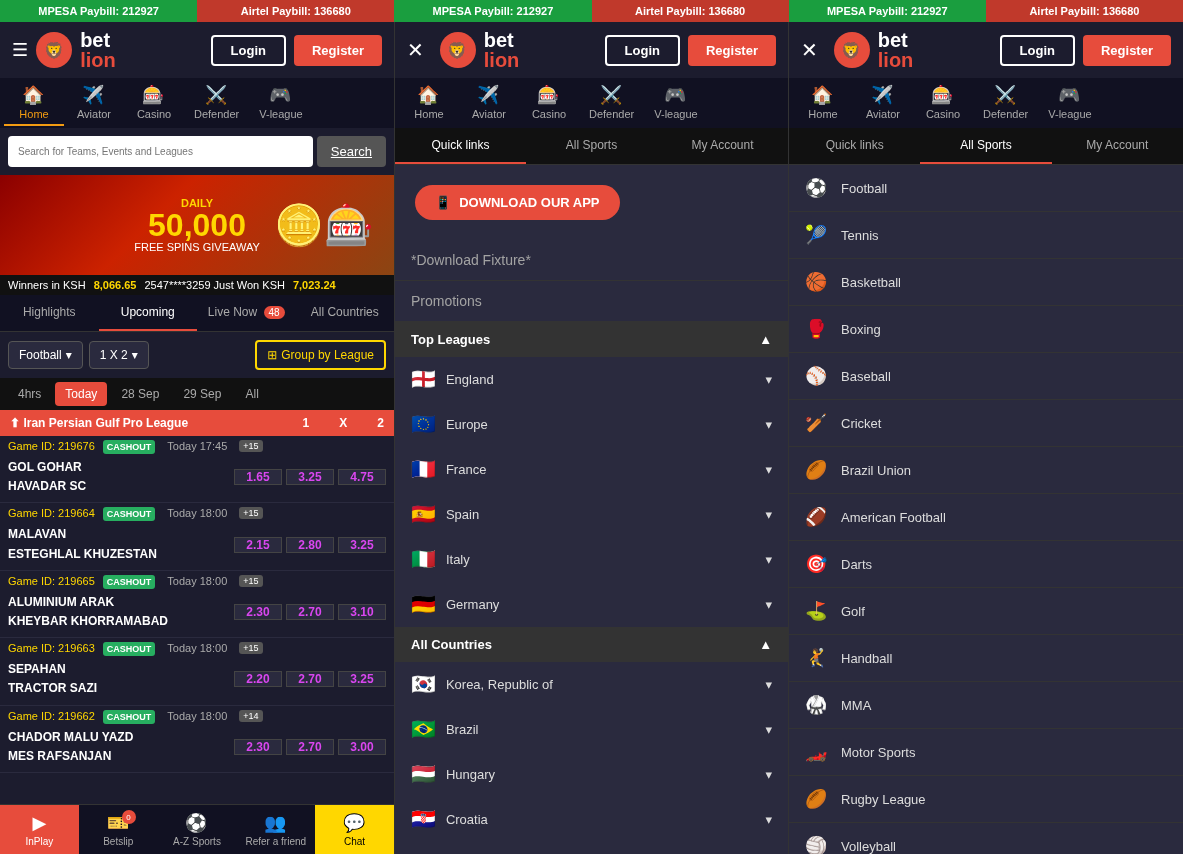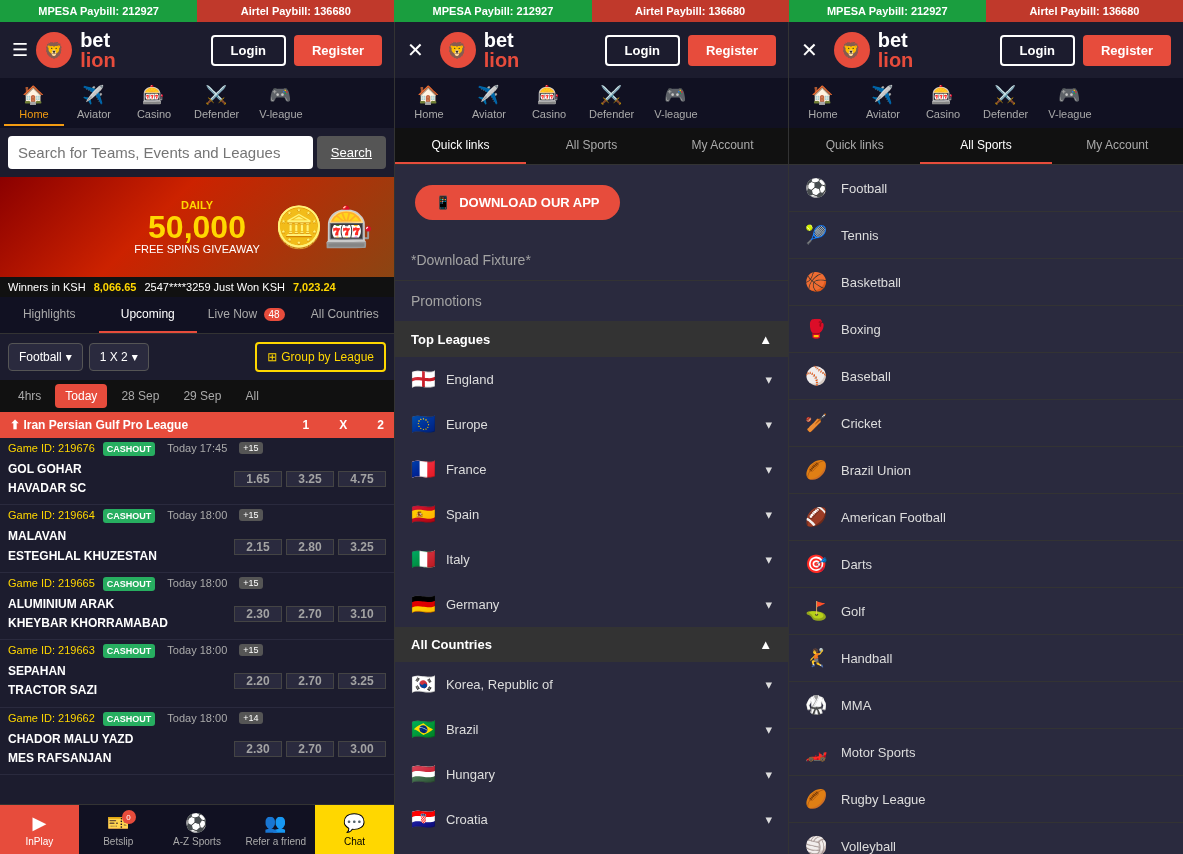--- a/index.html
+++ b/index.html
@@ -172,21 +172,21 @@
       padding: 8px;
       gap: 4px;
       background: #1c1c2e;
     }
     .search-input {
       flex: 1;
       background: #fff;
       border: none;
       border-radius: 4px;
       padding: 8px 10px;
-      font-size: 15px;
+      font-size: 10px;
       color: #333;
     }
     .search-btn {
       background: #555;
       color: #fff;
       border: none;
       border-radius: 4px;
       padding: 8px 14px;
       cursor: pointer;
       font-size: 13px;
@@ -371,21 +371,21 @@
       color: #fff;
       line-height: 1.6;
     }
     .odds-row {
       display: flex;
       gap: 4px;
     }
     .odd-btn {
       background: #2a2a3e;
       border: 1px solid #444;
-      color: #a3a3a3;
+      color: #d946ef;
       padding: 0 8px;
       border-radius: 0;
       font-size: 12px;
       font-weight: bold;
       cursor: pointer;
       min-width: 48px;
       text-align: center;
     }
 
     

